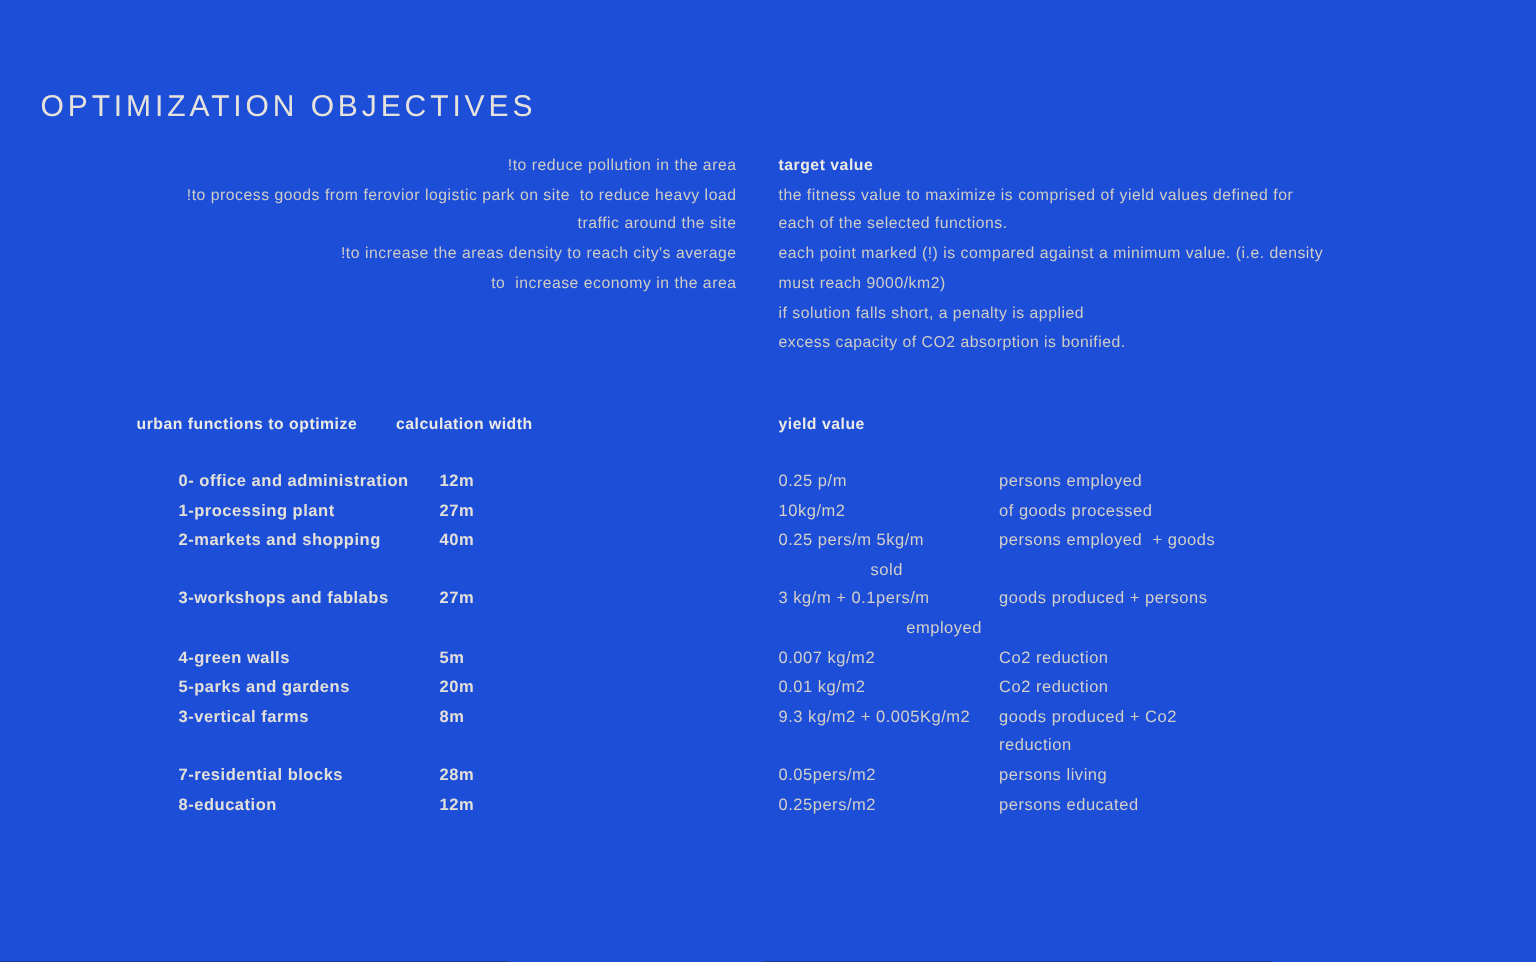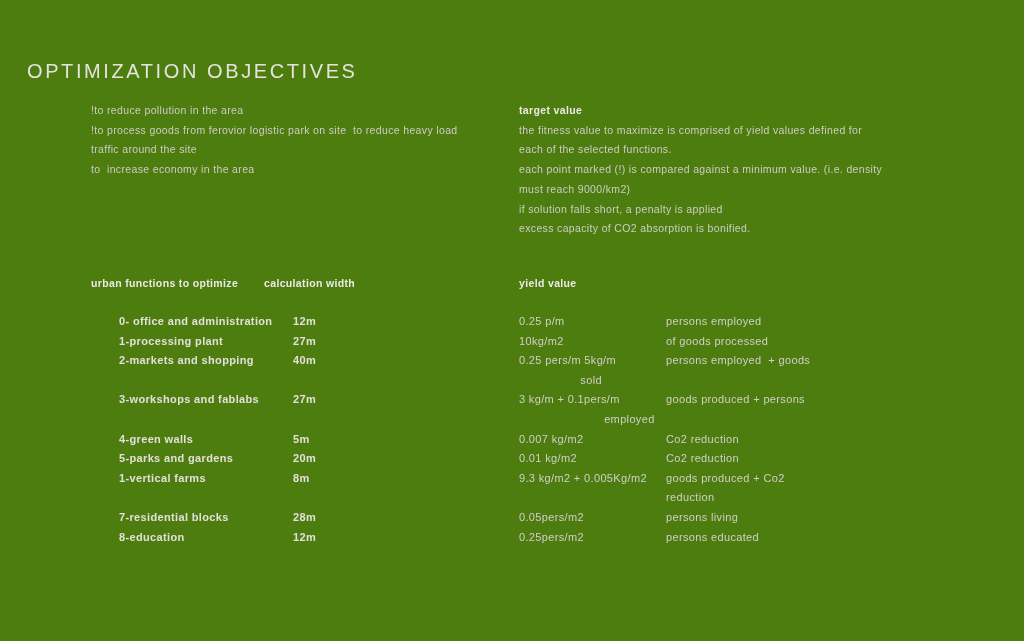--- a/index.html
+++ b/index.html
@@ -11,39 +11,40 @@
     height: 641px;
     background: #0a0a0a;
     font-family: "Liberation Sans", sans-serif;
     color: #d8d5cf;
     overflow: hidden;
     position: relative;
   }
   .slide {
     position: absolute;
     inset: 0;
-    background: #4d7c0f;
+    background: #1d4ed8;
   }
   .title {
     position: absolute;
     left: 27px;
     top: 60px;
     font-size: 20px;
     letter-spacing: 2.6px;
     color: #e6e3dd;
     font-weight: 400;
     white-space: nowrap;
   }
 
   
   .col-left-top {
     position: absolute;
     left: 91px;
     top: 101px;
     width: 400px;
+    text-align: right;
   }
   .col-right-top {
     position: absolute;
     left: 519px;
     top: 101px;
     width: 400px;
   }
   .para-line {
     font-size: 10.5px;
     line-height: 19.7px;
@@ -109,20 +110,21 @@
 <body>
 
 <div class="slide">
 
   <div class="title">OPTIMIZATION OBJECTIVES</div>
 
   <div class="col-left-top">
     <div class="para-line">!to reduce pollution in the area</div>
     <div class="para-line">!to process goods from ferovior logistic park on site  to reduce heavy load</div>
     <div class="para-line">traffic around the site</div>
+    <div class="para-line">!to increase the areas density to reach city's average</div>
     <div class="para-line">to  increase economy in the area</div>
   </div>
 
   <div class="col-right-top">
     <div class="subhead">target value</div>
     <div class="para-line">the fitness value to maximize is comprised of yield values defined for</div>
     <div class="para-line">each of the selected functions.</div>
     <div class="para-line">each point marked (!) is compared against a minimum value. (i.e. density</div>
     <div class="para-line">must reach 9000/km2)</div>
     <div class="para-line">if solution falls short, a penalty is applied</div>
@@ -178,21 +180,21 @@
         <div class="cell yield">0.007 kg/m2</div>
         <div class="cell desc">Co2 reduction</div>
       </div>
       <div class="row">
         <div class="cell func">5-parks and gardens</div>
         <div class="cell width">20m</div>
         <div class="cell yield">0.01 kg/m2</div>
         <div class="cell desc">Co2 reduction</div>
       </div>
       <div class="row">
-        <div class="cell func">1-vertical farms</div>
+        <div class="cell func">3-vertical farms</div>
         <div class="cell width">8m</div>
         <div class="cell yield">9.3 kg/m2 + 0.005Kg/m2</div>
         <div class="cell desc">goods produced + Co2</div>
       </div>
       <div class="row">
         <div class="cell func"></div>
         <div class="cell width"></div>
         <div class="cell yield"></div>
         <div class="cell desc">reduction</div>
       </div>

